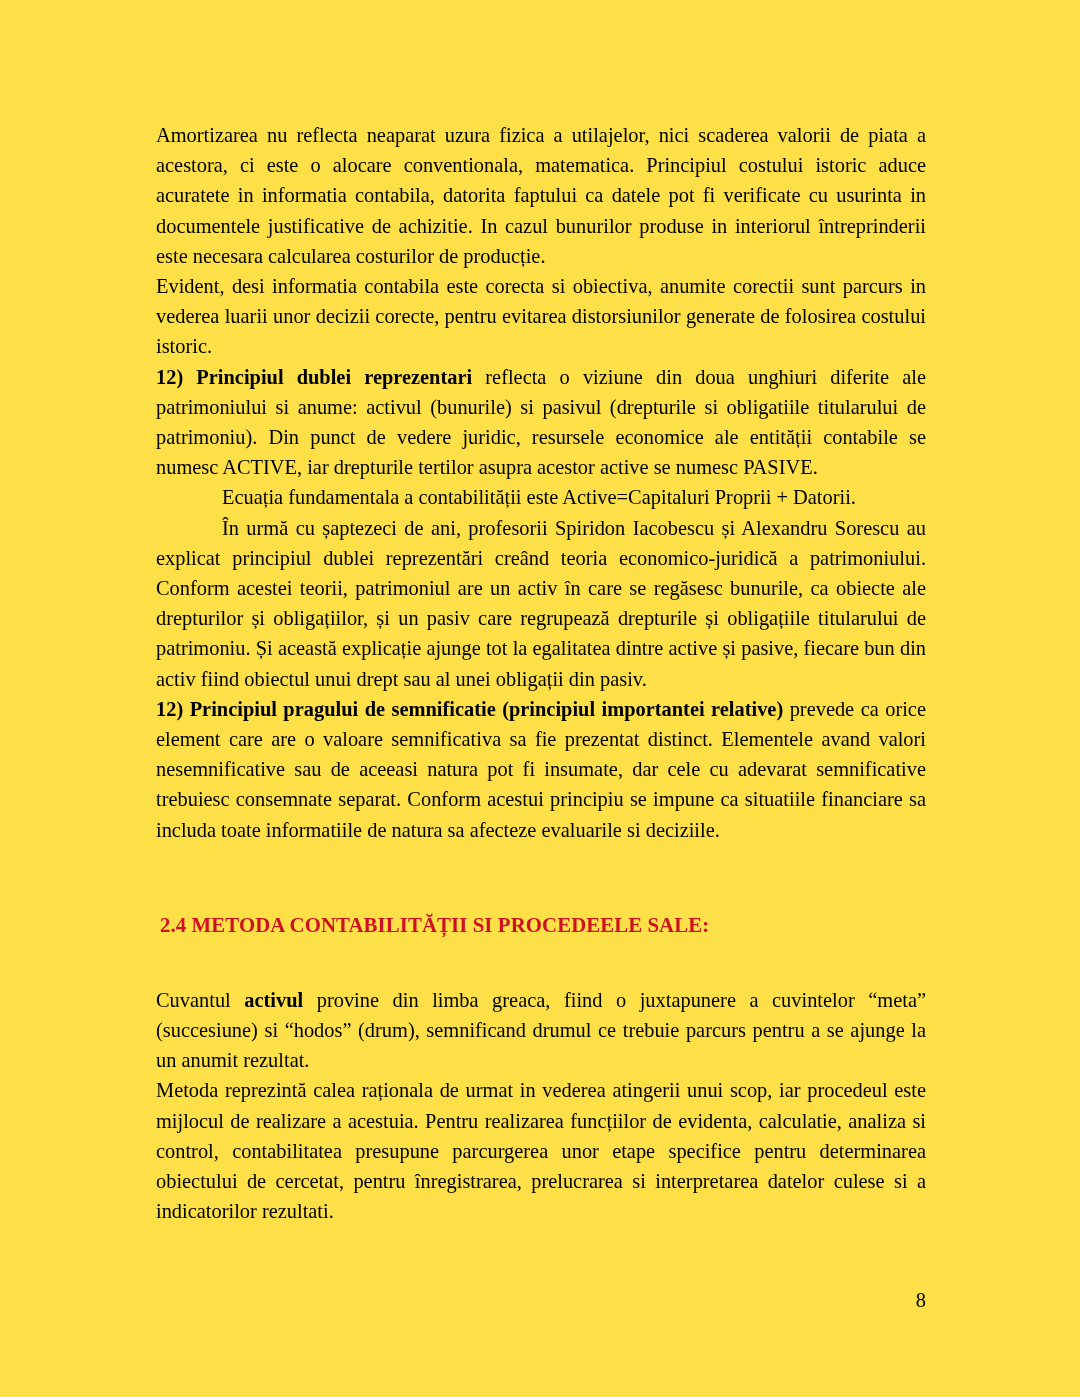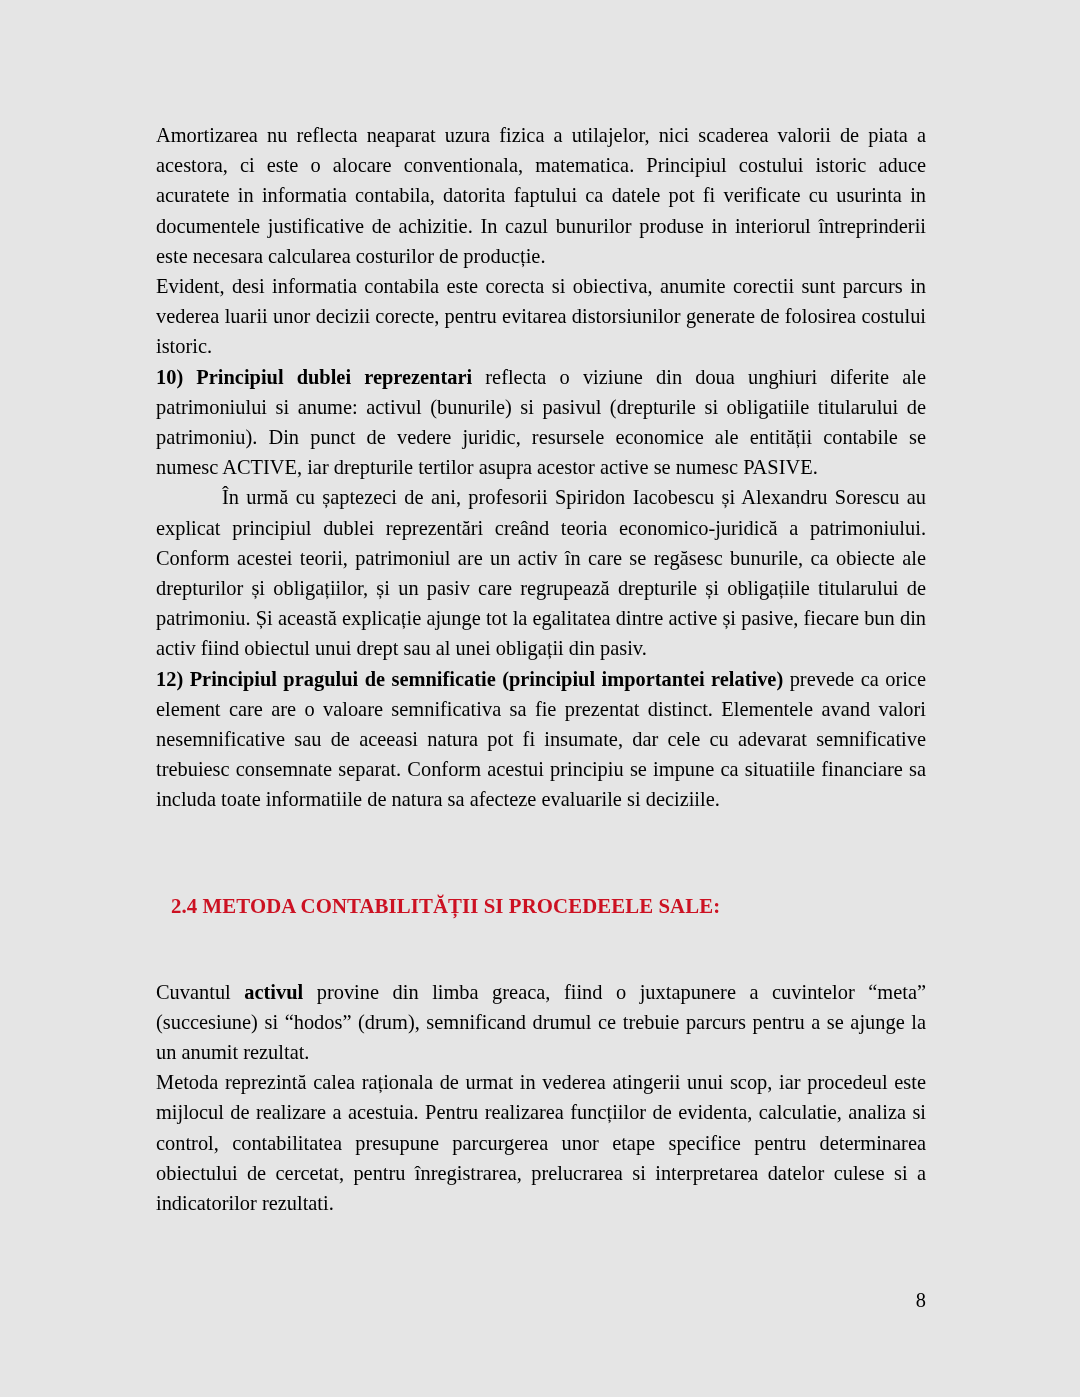--- a/index.html
+++ b/index.html
@@ -5,21 +5,21 @@
 <style>
   html, body {
     margin: 0;
     padding: 0;
     background: #ffffff;
   }
   .page {
     position: relative;
     width: 1080px;
     height: 1397px;
-    background: #e5e5e5;
+    background: #fde047;
     box-sizing: border-box;
     font-family: "Liberation Serif", "DejaVu Serif", serif;
     color: #000000;
     overflow: hidden;
   }
   .content {
     position: absolute;
     left: 156px;
     top: 120px;
     width: 770px;
@@ -33,21 +33,21 @@
     -webkit-hyphens: none;
     hyphens: none;
   }
   p.indent {
     text-indent: 66px;
   }
   .lead {
     font-weight: bold;
   }
   .section-heading {
-    margin: 15px;
+    margin: 4px;
     font-size: 20.8px;
     line-height: 28px;
     font-weight: bold;
     color: #CC1122;
     text-align: left;
     letter-spacing: 0.1px;
   }
   .gap-before-heading { height: 62px; }
   .gap-after-heading { height: 42px; }
   .page-number {
@@ -66,23 +66,24 @@
 <body>
 
 <div class="page">
 
   <div class="content">
 
     <p>Amortizarea nu reflecta neaparat uzura fizica a utilajelor, nici scaderea valorii de piata a acestora, ci este o alocare conventionala, matematica.  Principiul costului istoric aduce acuratete in informatia contabila, datorita faptului ca datele pot fi verificate cu usurinta in documentele justificative de achizitie.   In cazul bunurilor produse in interiorul întreprinderii este necesara calcularea costurilor de producție.</p>
 
     <p>Evident, desi informatia contabila este corecta si obiectiva, anumite corectii sunt parcurs in vederea luarii unor decizii corecte, pentru evitarea distorsiunilor generate de folosirea costului istoric.</p>
 
-    <p><span class="lead">10) Principiul dublei reprezentari</span><span> reflecta o viziune din doua unghiuri diferite ale patrimoniului si anume: activul (bunurile) si pasivul (drepturile si obligatiile titularului de patrimoniu).  Din punct de vedere juridic, resursele economice ale entității contabile se numesc ACTIVE, iar drepturile tertilor asupra acestor active se numesc PASIVE.</span></p>
+    <p><span class="lead">12) Principiul dublei reprezentari</span><span> reflecta o viziune din doua unghiuri diferite ale patrimoniului si anume: activul (bunurile) si pasivul (drepturile si obligatiile titularului de patrimoniu).  Din punct de vedere juridic, resursele economice ale entității contabile se numesc ACTIVE, iar drepturile tertilor asupra acestor active se numesc PASIVE.</span></p>
 
 
+    <p class="indent">Ecuația fundamentala a contabilității este Active=Capitaluri Proprii + Datorii.</p>
 
     <p class="indent">În urmă cu șaptezeci de ani, profesorii Spiridon Iacobescu și Alexandru Sorescu au explicat principiul dublei reprezentări creând teoria economico-juridică a patrimoniului. Conform acestei teorii, patrimoniul are un activ în care se regăsesc bunurile, ca obiecte ale drepturilor și obligațiilor, și un pasiv care regrupează drepturile și obligațiile titularului de patrimoniu. Și această explicație ajunge tot la egalitatea dintre active și pasive, fiecare bun din activ fiind obiectul unui drept sau al unei obligații din pasiv.</p>
 
 
     <p><span class="lead">12) Principiul pragului de semnificatie (principiul importantei relative)</span><span> prevede ca orice element care are o valoare semnificativa sa fie prezentat distinct. Elementele avand valori nesemnificative sau de aceeasi natura pot fi insumate, dar cele cu adevarat semnificative trebuiesc consemnate separat.  Conform acestui principiu se impune ca situatiile financiare sa includa toate informatiile de natura sa afecteze evaluarile si deciziile.</span></p>
 
     <div class="gap-before-heading"></div>
 
     <h2 class="section-heading">2.4 METODA CONTABILITĂȚII  SI PROCEDEELE SALE:</h2>
 

